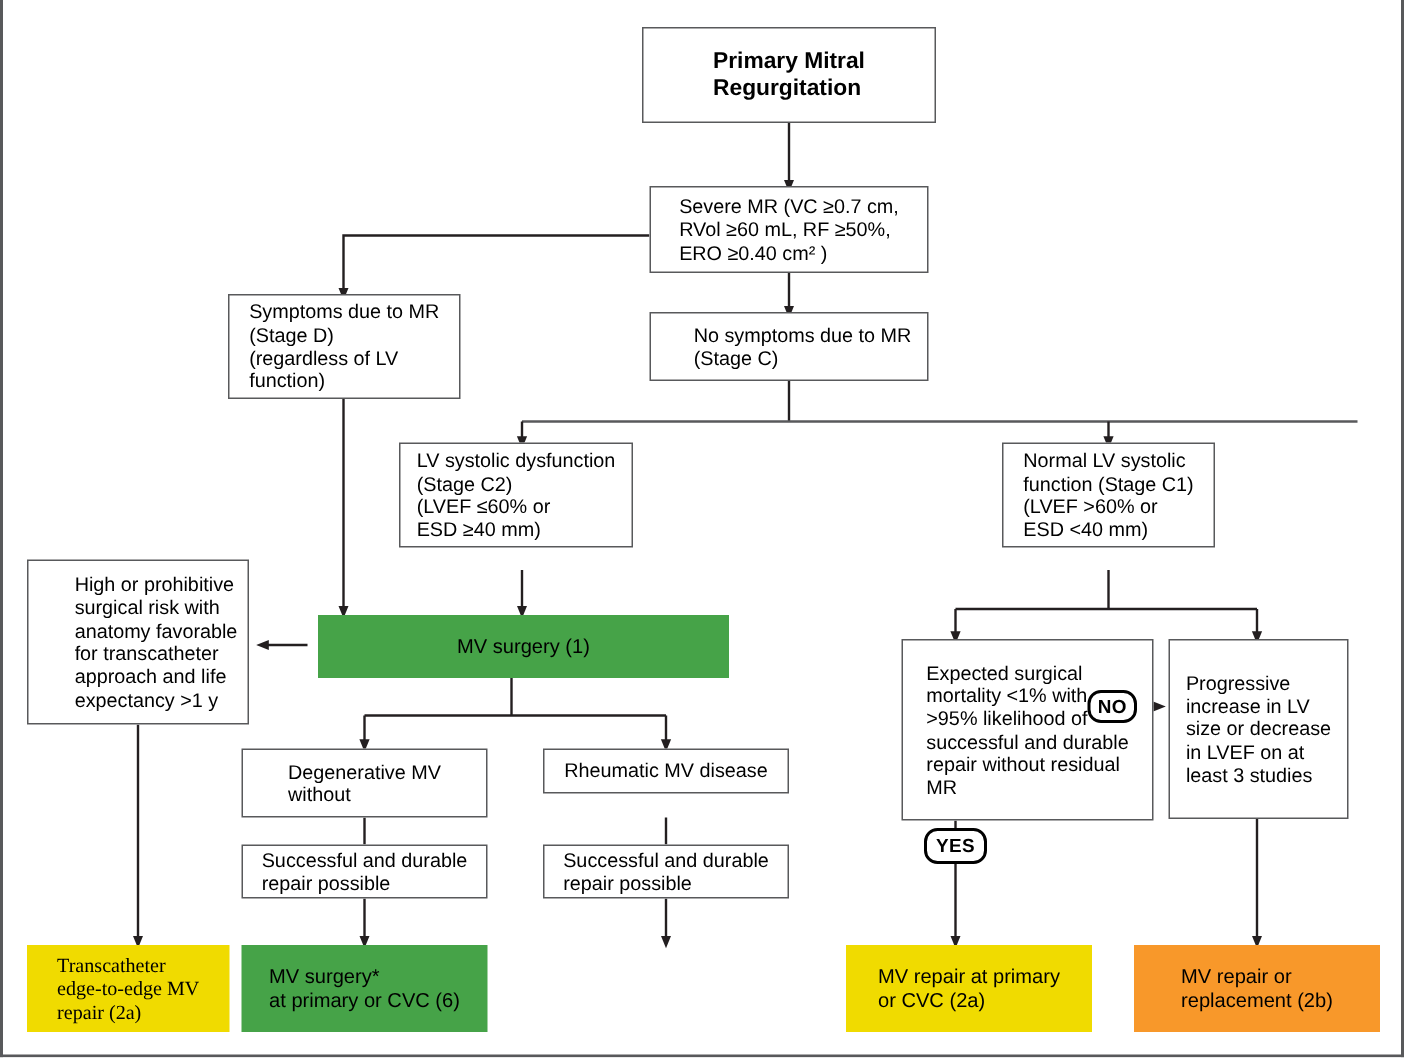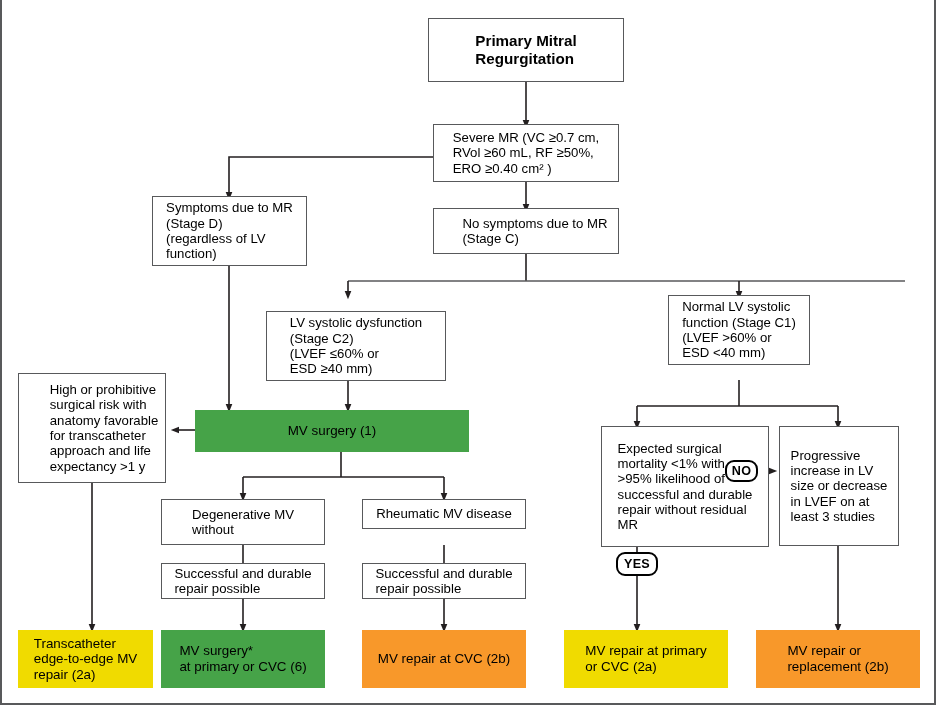--- a/index.html
+++ b/index.html
@@ -171,21 +171,21 @@
 (Stage D)
 (regardless of LV
 function)</span>
   </div>
 
   <div class="node plain" style="left:433px; top:208px; width:186px; height:46px;padding-left:22px;">
     <span>No symptoms due to MR
 (Stage C)</span>
   </div>
 
-  <div class="node plain" style="left:266px; top:295px; width:180px; height:70px;margin-top:16px;">
+  <div class="node plain" style="left:266px; top:295px; width:156px; height:70px;">
     <span>LV systolic dysfunction
 (Stage C2)
 (LVEF ≤60% or
 ESD ≥40 mm)</span>
   </div>
 
   <div class="node plain" style="left:668px; top:295px; width:142px; height:70px;">
     <span>Normal LV systolic
 function (Stage C1)
 (LVEF &gt;60% or
@@ -194,21 +194,21 @@
 
   <div class="node plain" style="left:18px; top:373px; width:148px; height:110px;padding-left:28px;">
     <span>High or prohibitive
 surgical risk with
 anatomy favorable
 for transcatheter
 approach and life
 expectancy &gt;1 y</span>
   </div>
 
-  <div class="node green" style="left:195px; top:410px; width:274px; height:42px;">
+  <div class="node green" style="left:212px; top:410px; width:274px; height:42px;">
     <span>MV surgery (1)</span>
   </div>
 
   <div class="node plain" style="left:161px; top:499px; width:164px; height:46px;">
     <span>Degenerative MV
 without</span>
   </div>
 
   <div class="node plain" style="left:362px; top:499px; width:164px; height:30px;">
     <span>Rheumatic MV disease</span>
@@ -242,34 +242,31 @@
   </div>
 
   <div class="pill" style="left:725px; top:460px; width:33px; height:22px;">
     <span>NO</span>
   </div>
 
   <div class="pill" style="left:616px; top:552px; width:42px; height:24px;">
     <span>YES</span>
   </div>
 
-  <div class="node yellow" style="left:18px; top:630px; width:135px; height:58px;">
+  <div class="node yellow" style="left:18px; top:630px; width:135px; height:58px;font-family:Liberation Serif, serif;">
     <span>Transcatheter
 edge-to-edge MV
 repair (2a)</span>
   </div>
 
   <div class="node green" style="left:161px; top:630px; width:164px; height:58px;">
     <span>MV surgery*
 at primary or CVC (6)</span>
   </div>
 
-  <div class="node orange" style="left:362px; top:630px; width:164px; height:58px;">
-    <span>MV repair at CVC (2b)</span>
-  </div>
 
   <div class="node yellow" style="left:564px; top:630px; width:164px; height:58px;">
     <span>MV repair at primary
 or CVC (2a)</span>
   </div>
 
   <div class="node orange" style="left:756px; top:630px; width:164px; height:58px;">
     <span>MV repair or
 replacement (2b)</span>
   </div>

